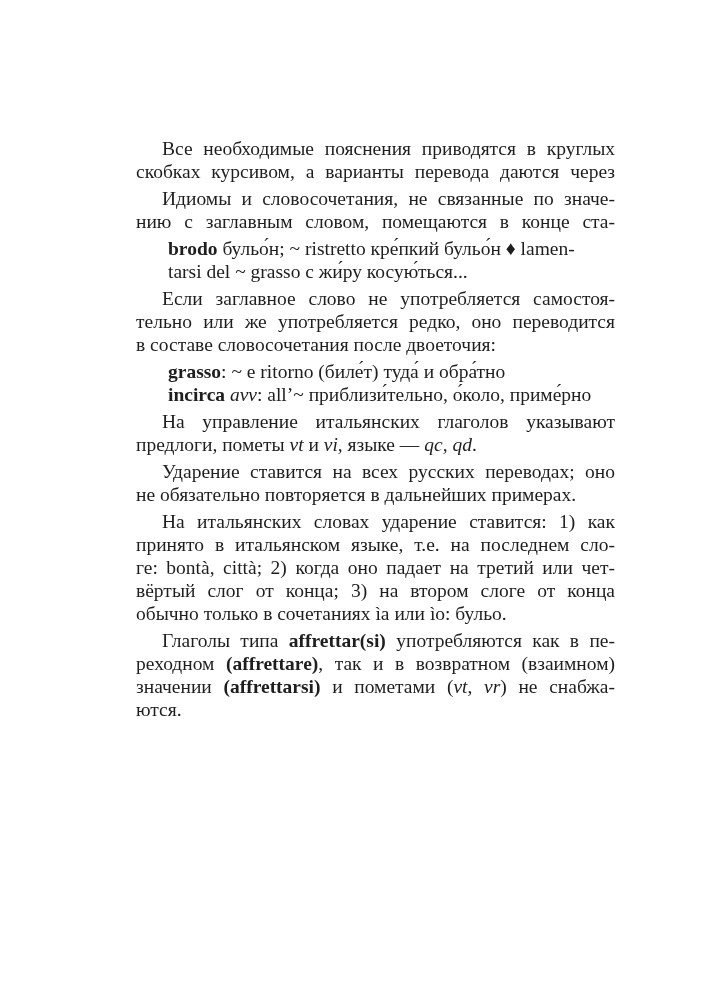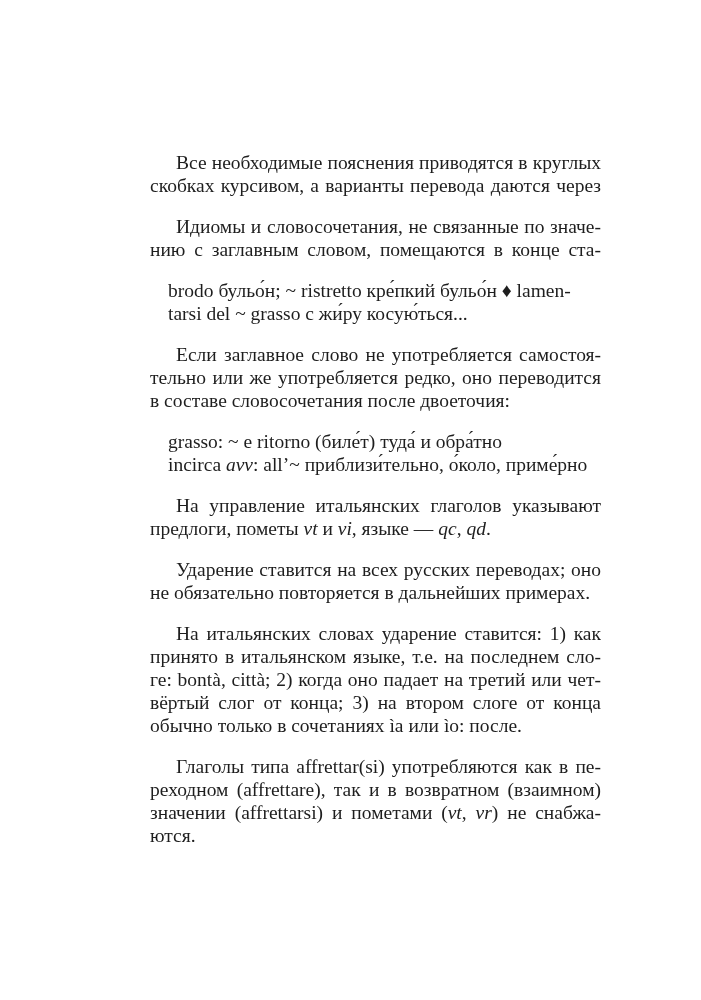--- a/index.html
+++ b/index.html
@@ -17,32 +17,32 @@
   }
   .text-block {
     position: absolute;
     left: 132px;
     top: 133px;
     width: 487px;
     font-size: 19.5px;
     line-height: 23px;
     color: #1e1e1e;
   }
-  .para { margin: 18px; }
+  .para { margin: 4px; }
   .para.example {
     margin: 4px 0 4px 36px;
   }
   .para.body .line.first {
     text-indent: 26px;
   }
   .line.just {
     text-align: justify;
     text-align-last: justify;
   }
-  .seg-bold { font-weight: normal; }
+  .seg-bold { font-weight: bold; }
   .seg-italic { font-style: italic; }
 </style>
 </head>
 <body>
 
 <div class="page">
   <div class="text-block" id="text-block" style="color: rgb(30, 30, 30);">
       <div class="para body">
         <div class="line first just"><span>Все необходимые пояснения приводятся в круглых</span></div>
         <div class="line just"><span>скобках курсивом, а варианты перевода даются через</span></div>
@@ -70,21 +70,21 @@
       </div>
       <div class="para body">
         <div class="line first just"><span>Ударение ставится на всех русских переводах; оно</span></div>
         <div class="line"><span>не обязательно повторяется в дальнейших примерах.</span></div>
       </div>
       <div class="para body">
         <div class="line first just"><span>На итальянских словах ударение ставится: 1) как</span></div>
         <div class="line just"><span>принято в итальянском языке, т.е. на последнем сло-</span></div>
         <div class="line just"><span>ге: bontà, città; 2) когда оно падает на третий или чет-</span></div>
         <div class="line just"><span>вёртый слог от конца; 3) на втором слоге от конца</span></div>
-        <div class="line"><span>обычно только в сочетаниях ìa или ìo: после.</span></div>
+        <div class="line"><span>обычно только в сочетаниях ìa или ìo: бульо.</span></div>
       </div>
       <div class="para body">
         <div class="line first just"><span>Глаголы типа </span><span class="seg-bold">affrettar(si)</span><span> употребляются как в пе-</span></div>
         <div class="line just"><span>реходном </span><span class="seg-bold">(affrettare)</span><span>, так и в возвратном (взаимном)</span></div>
         <div class="line just"><span>значении </span><span class="seg-bold">(affrettarsi)</span><span> и пометами (</span><span class="seg-italic">vt</span><span>, </span><span class="seg-italic">vr</span><span>) не снабжа-</span></div>
         <div class="line"><span>ются.</span></div>
       </div>
     </div>
 </div>
 

